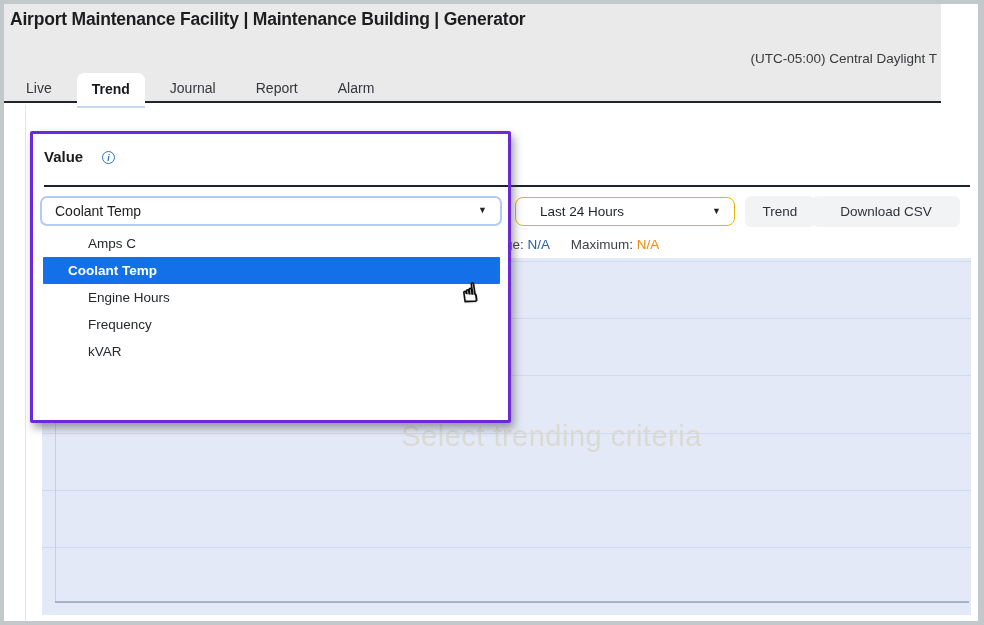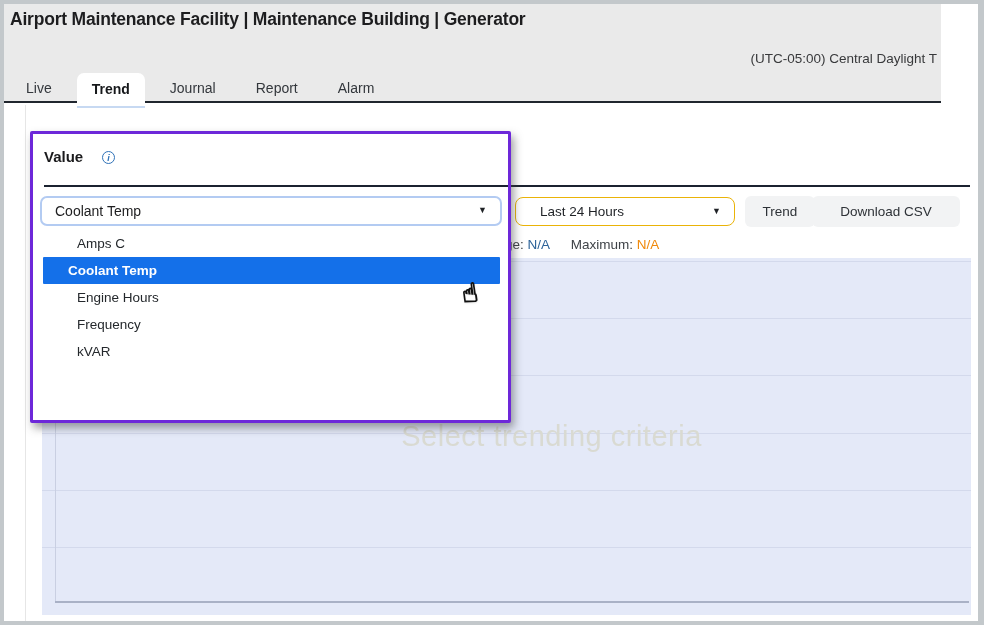--- a/index.html
+++ b/index.html
@@ -110,21 +110,21 @@
   .popup .popup-divider {
     position:absolute; left:11px; right:0; top:51px; height:2px; background:#1b2230;
   }
   .value-select {
     position:absolute; left:7px; top:62px; width:462px; height:30px;
     background:#fff; border:2px solid #b3cbf2; border-radius:7px;
     font-size:14px; color:#1d1d1f; line-height:26px; padding-left:13px;
   }
   .options { position:absolute; left:0; top:96px; right:0; }
   .opt {
-    height:27px; line-height:27px; padding-left:44px;
+    height:27px; line-height:27px; padding-left:55px;
     font-size:13.5px; color:#24282c; cursor:default; white-space:nowrap;
   }
   .opt.selected {
     background:#1470e9; color:#fff; font-weight:600;
     margin:0 8px 0 10px; padding-left:25px; border-radius:1px;
   }
 
   .hand-cursor {
     position:absolute; left:462px; top:278px; z-index:20;
     font-size:26px; color:#fff; transform:rotate(-8deg);

